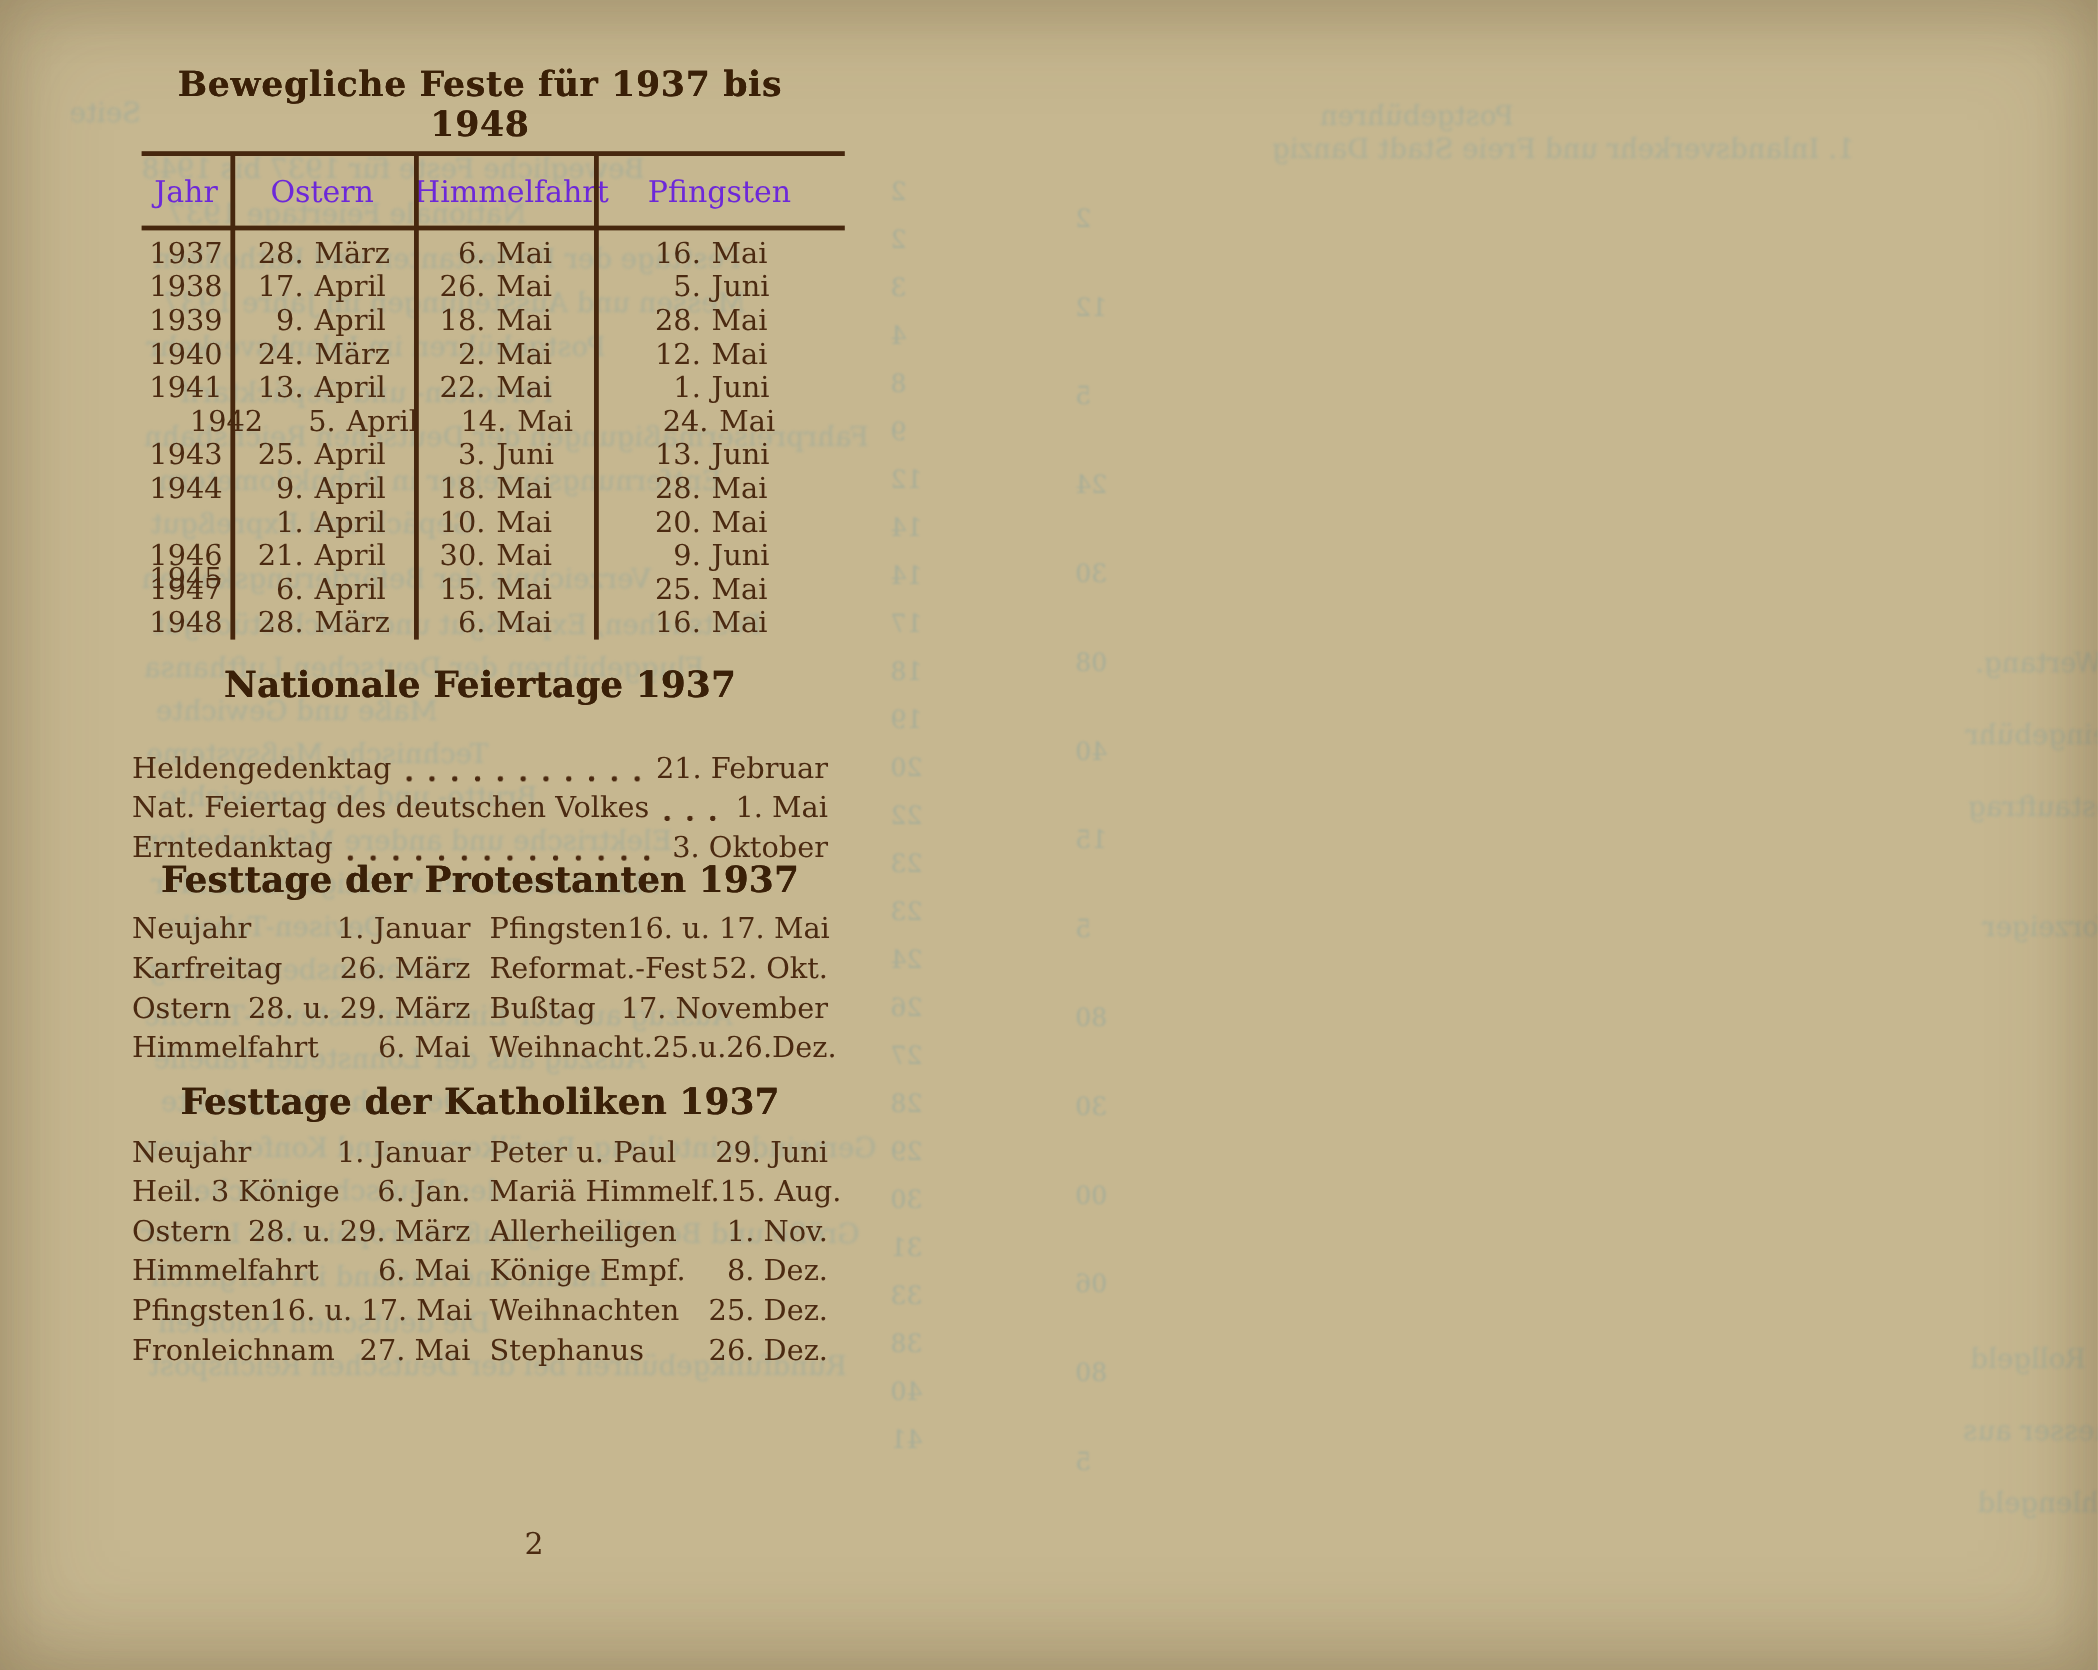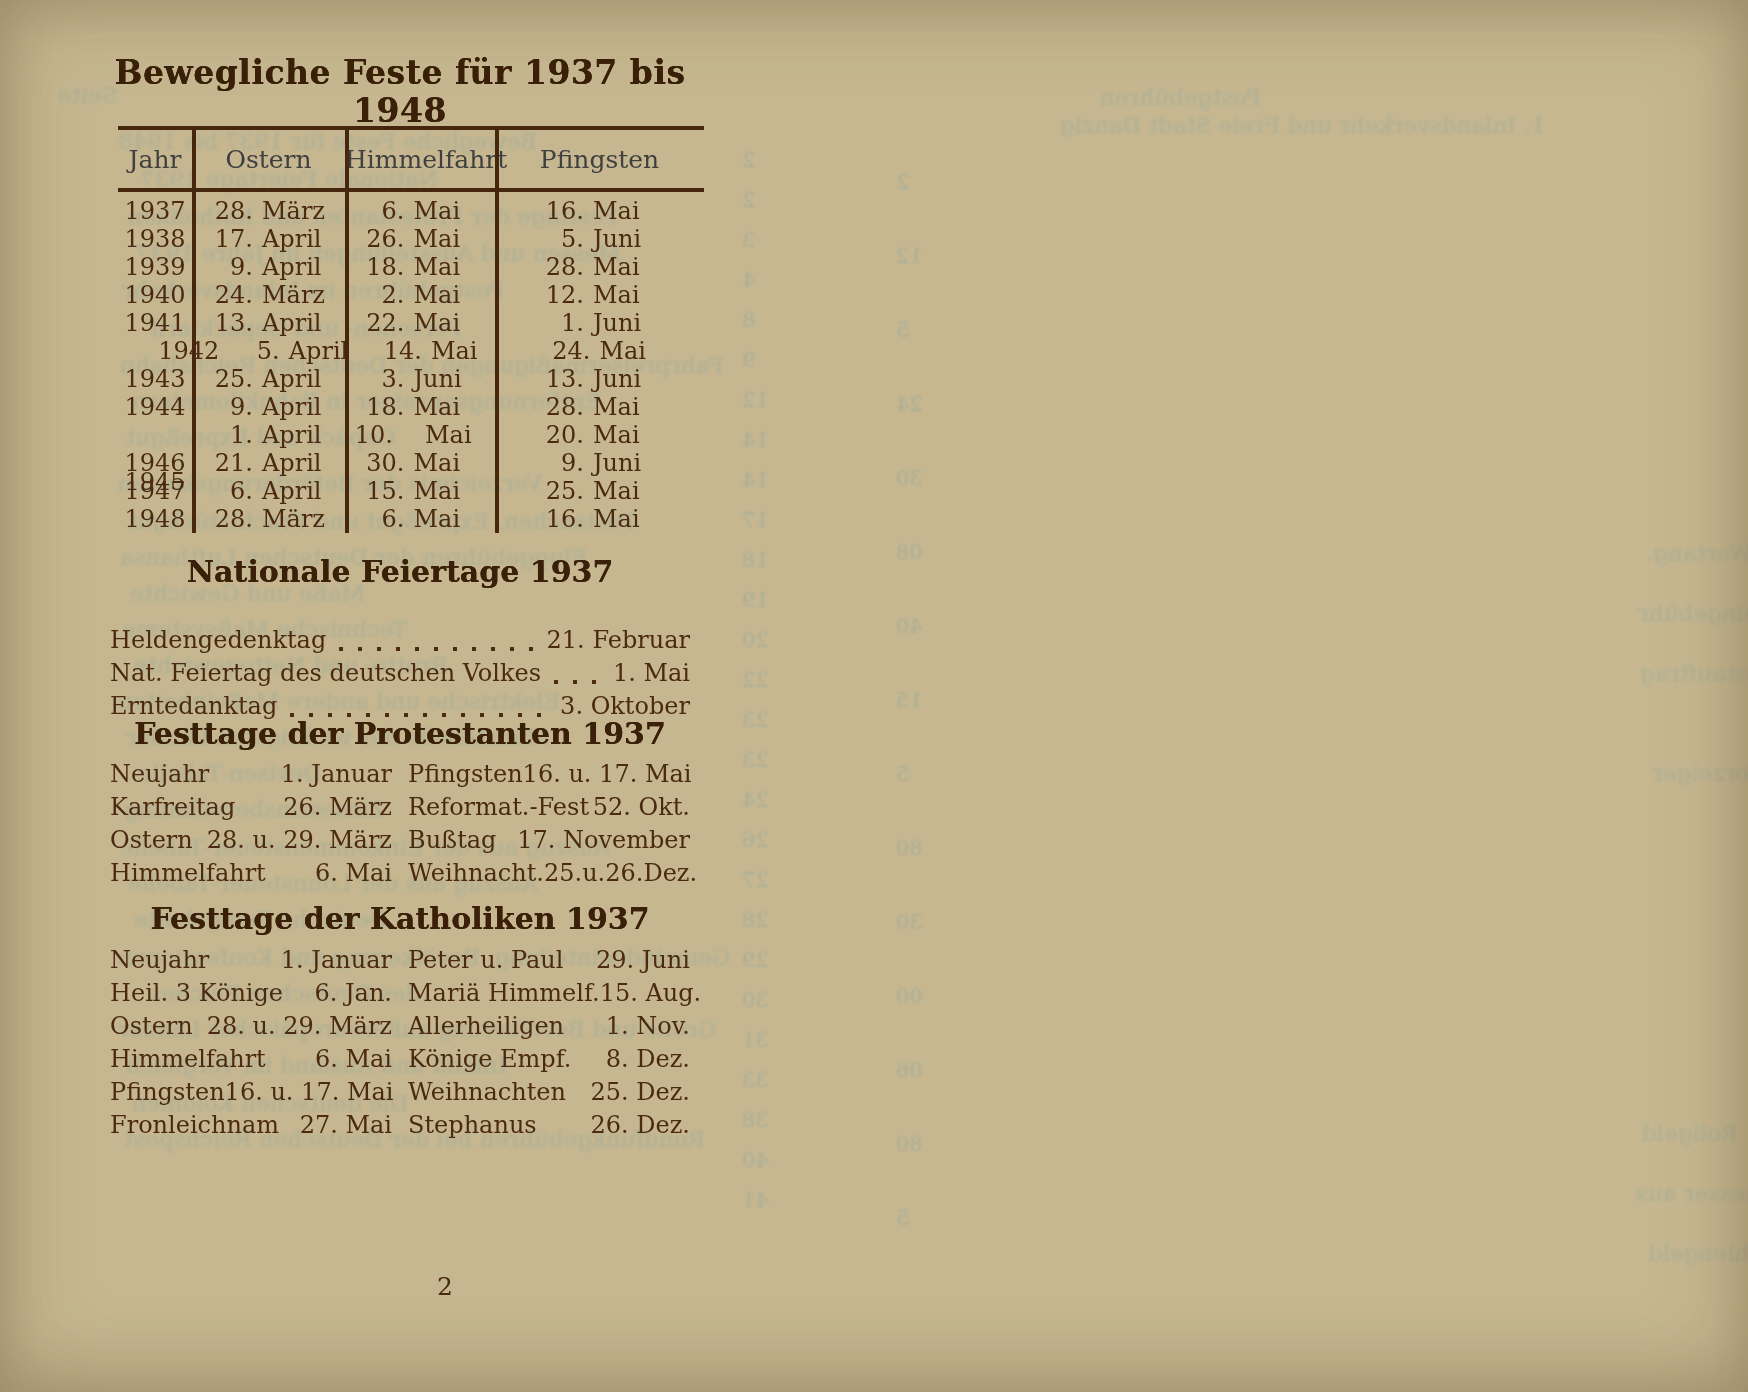--- a/index.html
+++ b/index.html
@@ -33,27 +33,27 @@
   .st{
     position:absolute;transform:scaleX(-1);
     color:#86a39f;opacity:.40;filter:blur(1.4px);
     font-size:23px;white-space:nowrap;font-family:"DejaVu Serif",serif;
   }
   .st-num{font-size:21px;opacity:.46;filter:blur(1.1px);}
 
   
   .lp-title{
     position:absolute;left:108px;top:54px;width:584px;text-align:center;
-    font-weight:700;font-size:33px;line-height:1.15;
+    font-weight:700;font-size:29px;line-height:1.15;
     color:#3a2008;letter-spacing:.5px;
     text-shadow:0 0 .4px #3a2008;
   }
   .ft{position:absolute;left:118px;top:126px;width:586px;border-top:4px solid #46270e;}
   .ft-head{display:flex;height:58px;align-items:center;}
-  .ft-hcell{text-align:center;font-size:25px;color:#404040;}
+  .ft-hcell{text-align:center;font-size:25px;color:#6d28d9;}
   .ft-rule{height:4px;background:#46270e;}
   .ft-body{padding-top:5px;}
   .ft-row{display:flex;height:28px;line-height:28px;}
   .ft-cell{font-size:24px;color:#4b2a11;}
   .ft-year{text-align:center;}
   .ft-date{display:flex;justify-content:center;}
   .ft-day{display:inline-block;width:48px;text-align:right;}
   .ft-mon{display:inline-block;width:70px;text-align:left;margin-left:9px;}
   .ft-vrule{position:absolute;top:0;bottom:0;width:4px;background:#46270e;}
 
@@ -282,21 +282,21 @@
               <span class="ft-day">28.</span>
               <span class="ft-mon">Mai</span>
             </div>
           </div>
           <div class="ft-row">
             <div class="ft-cell ft-year" style="width: 74px; margin-top: 47px;">1945</div>
             <div class="ft-cell ft-date" style="width: 153px;">
               <span class="ft-day">1.</span>
               <span class="ft-mon">April</span>
             </div>
-            <div class="ft-cell ft-date" style="width: 150px; justify-content: space-between;">
+            <div class="ft-cell ft-date" style="width: 150px;">
               <span class="ft-day">10.</span>
               <span class="ft-mon">Mai</span>
             </div>
             <div class="ft-cell ft-date" style="width: 209px;">
               <span class="ft-day">20.</span>
               <span class="ft-mon">Mai</span>
             </div>
           </div>
           <div class="ft-row">
             <div class="ft-cell ft-year" style="width: 74px;">1946</div>

